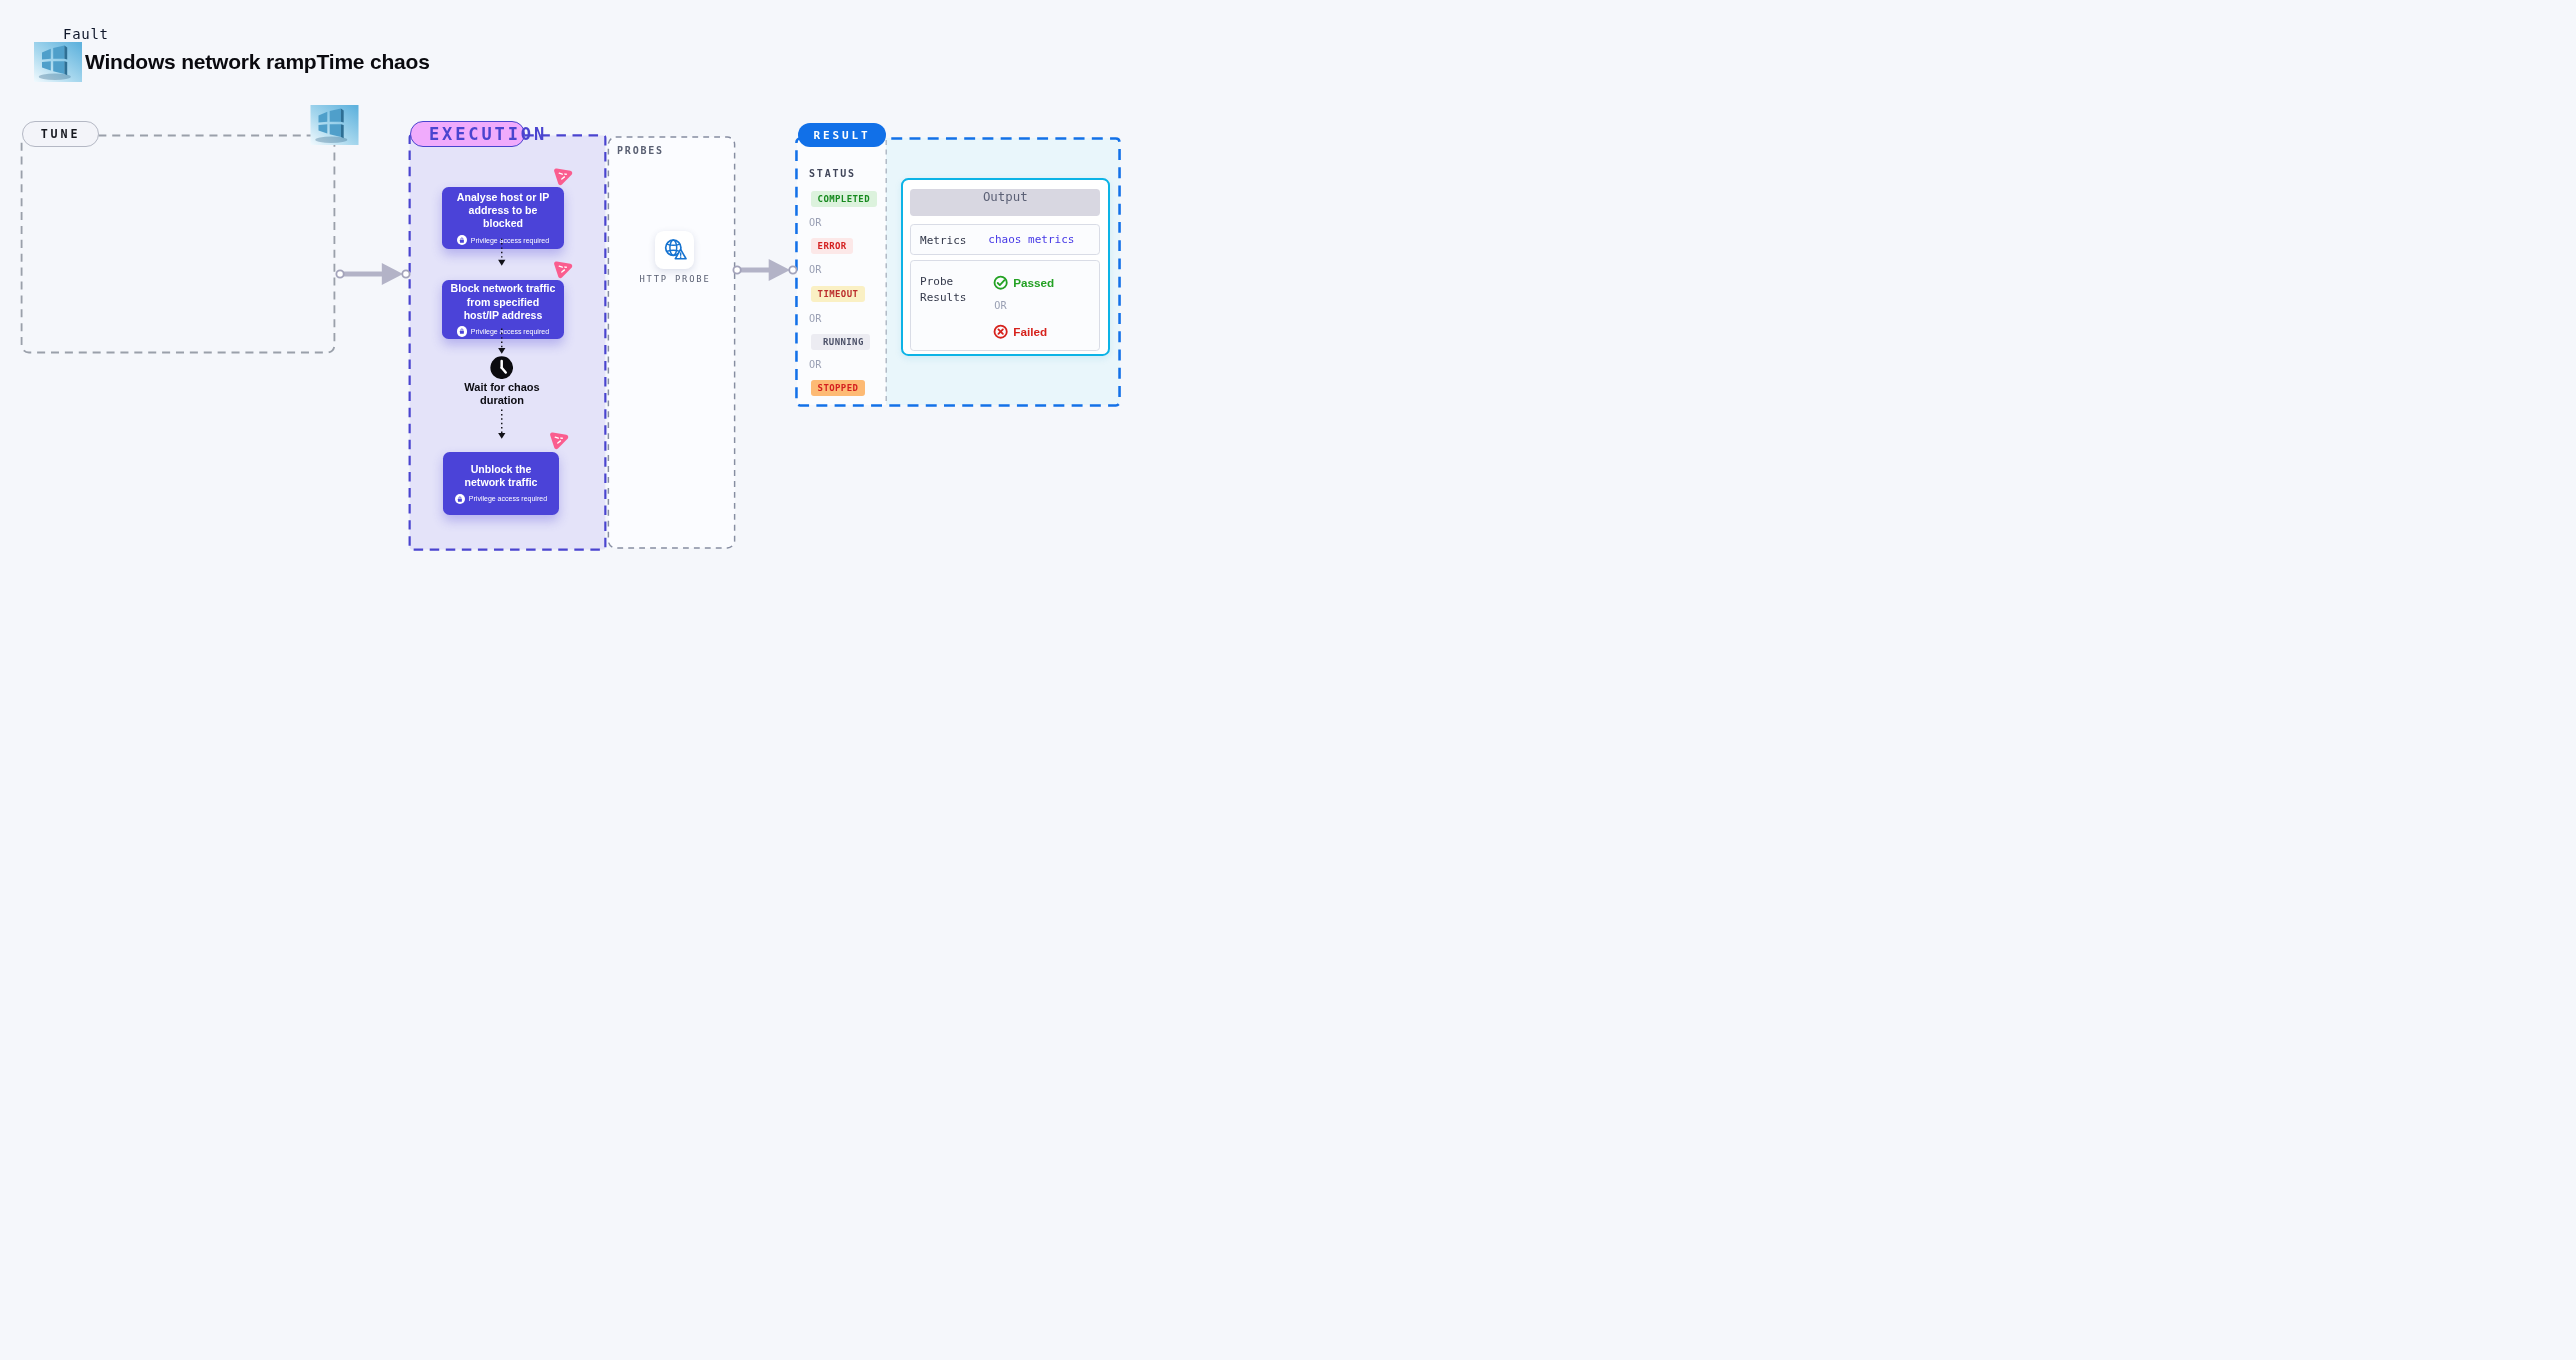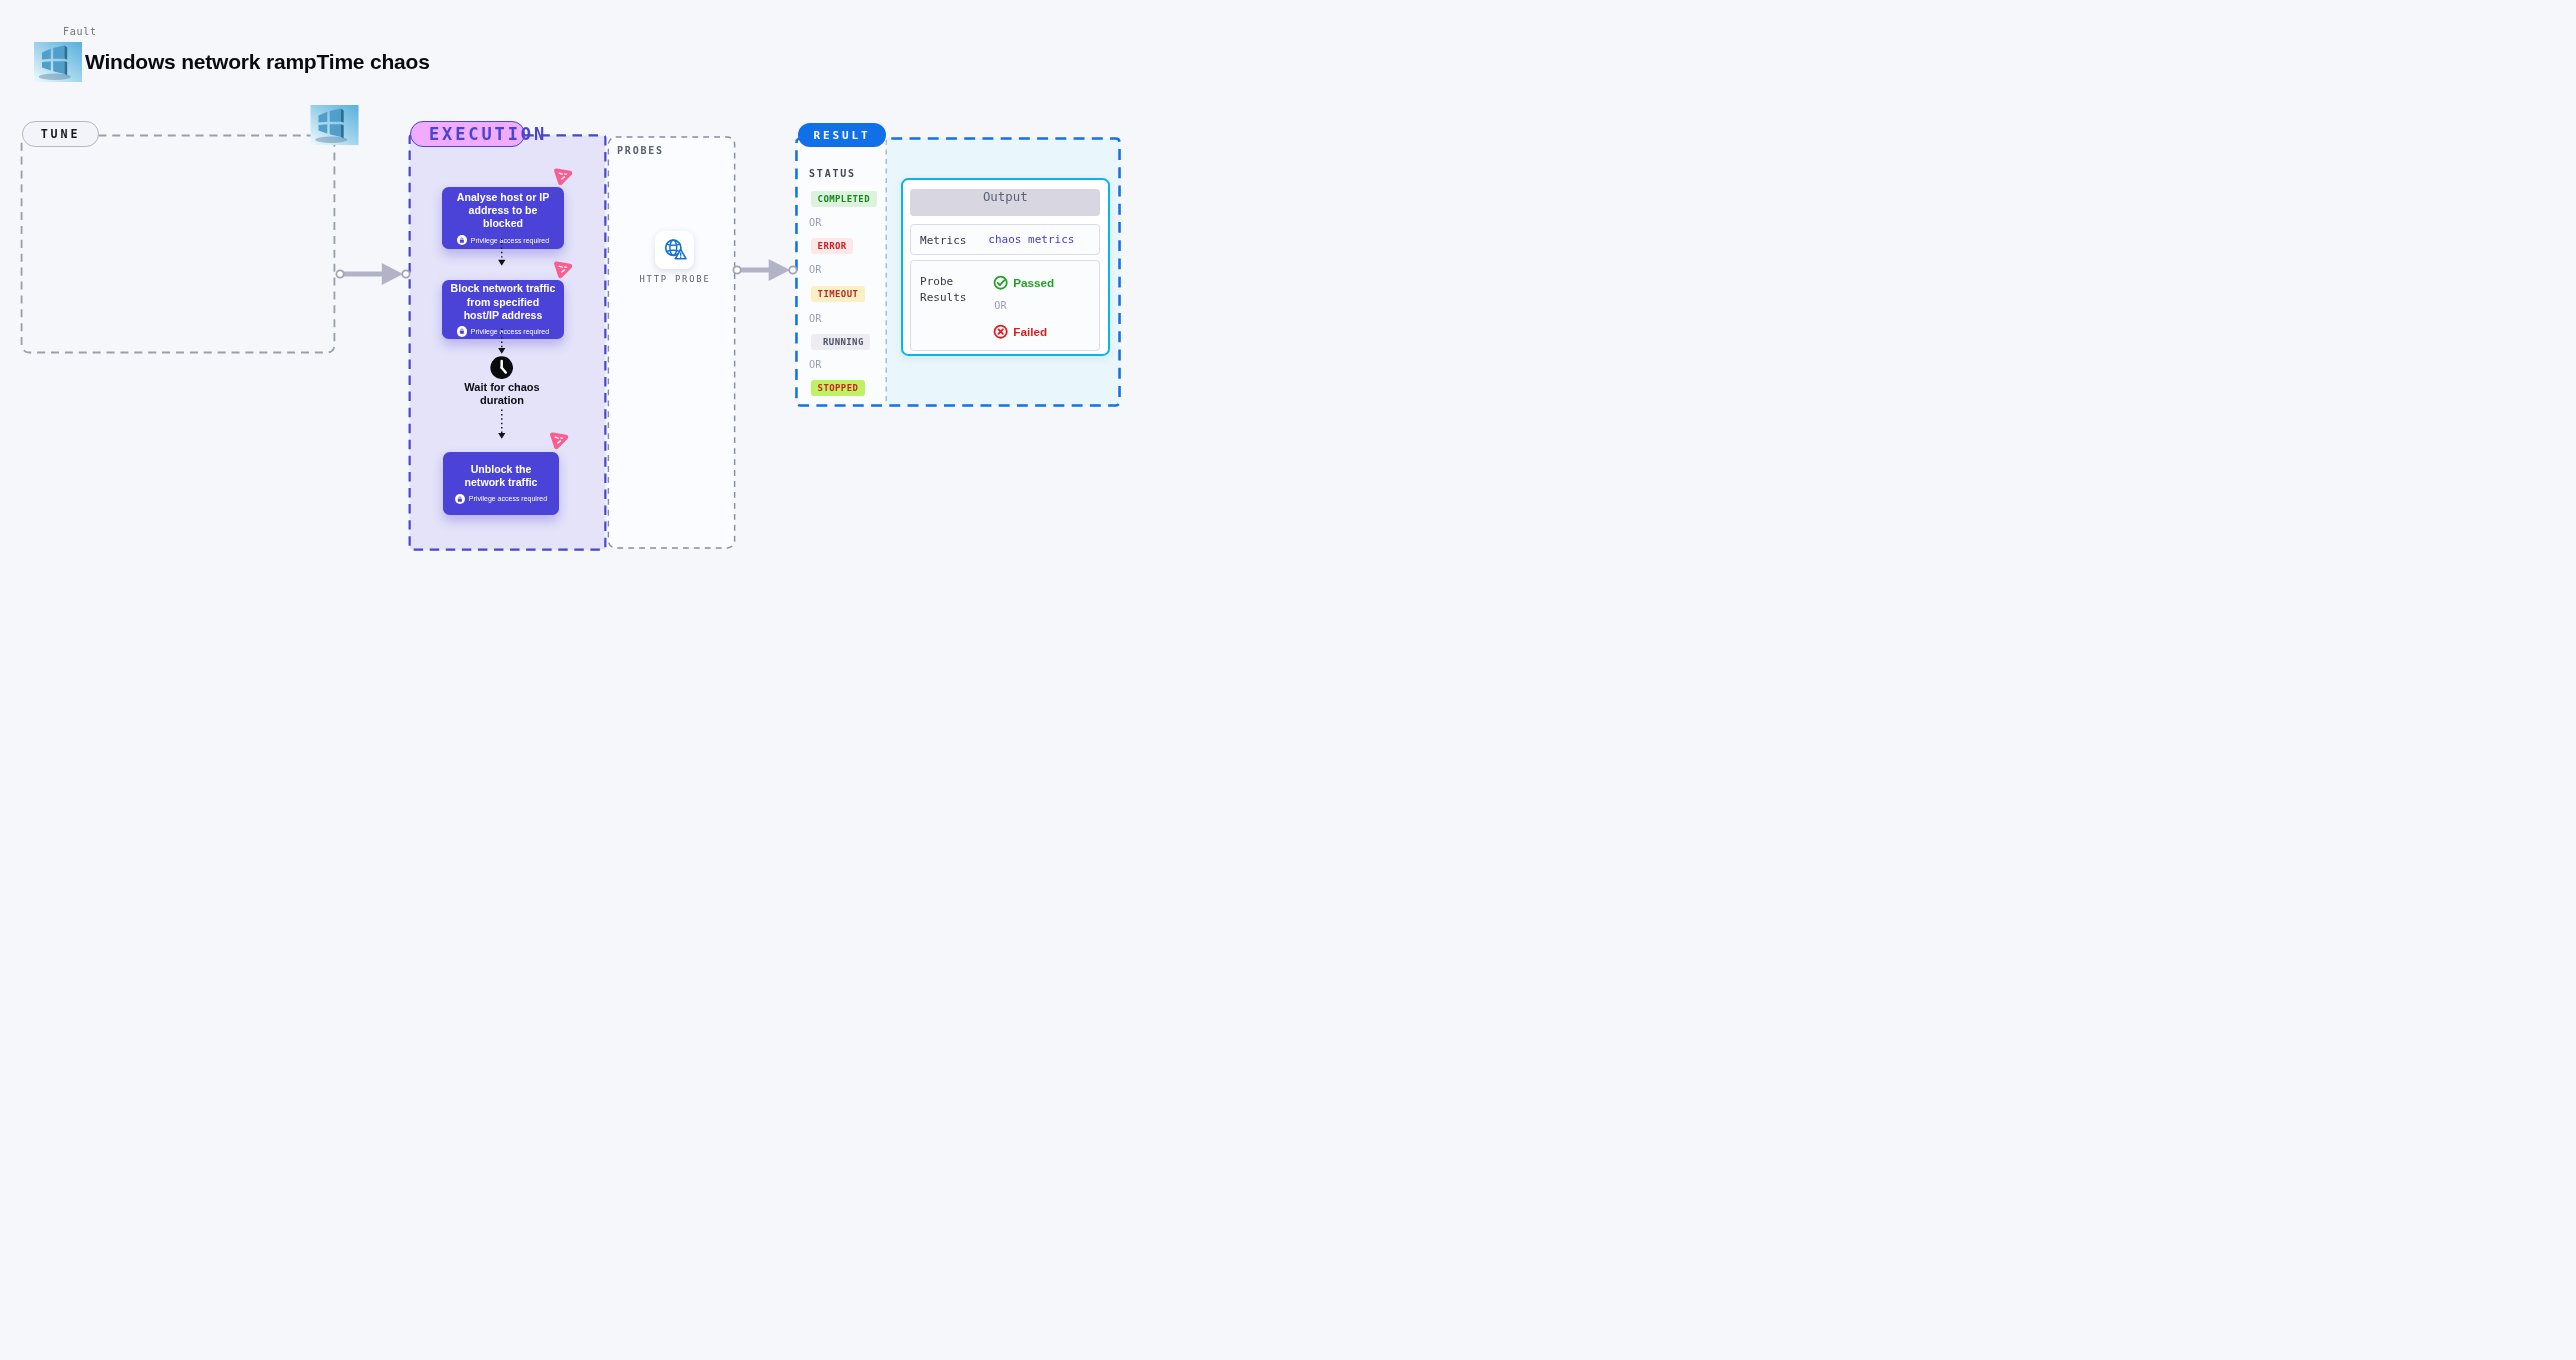--- a/index.html
+++ b/index.html
@@ -2,21 +2,21 @@
 <html style="font-size:11.7px"><head>
 <meta charset="utf-8">
 <style>
   html,body{margin:0;padding:0;background:#f5f7fb;}
   .stage{position:relative;width:1145px;height:605px;background:#f5f7fb;overflow:hidden;
          font-family:"DejaVu Sans Mono",monospace;}
   .abs{position:absolute;}
   .mono{font-family:"DejaVu Sans Mono",monospace;}
   .sans{font-family:"Liberation Sans","DejaVu Sans",sans-serif;}
   svg{display:block;}
-  .kicker{font-size:10px;color:#737373;letter-spacing:0.7px;text-align:center;}
+  .kicker{font-size:14px;color:#0f172a;letter-spacing:0.7px;text-align:center;}
   .title{font-size:21px;font-weight:bold;color:#0a0a0f;letter-spacing:-0.2px;}
   .pill{display:flex;align-items:center;justify-content:center;border-radius:14.6px;
         font-weight:bold;box-sizing:border-box;}
   .tune-badge{background:#f3f4f9;border:1.8px solid #b4b8c4;color:#16181f;font-size:11.7px;letter-spacing:2.9px;}
   .exec-badge{background:#f0abfc;border:1.8px solid #4a44cf;color:#4a44cf;font-size:17px;letter-spacing:2.9px;padding-left:41px;}
   .result-badge{background:#1170e8;color:#ffffff;font-size:11px;letter-spacing:2.9px;}
   .ui-card{border:1.5px solid #9aa0aa;border-radius:7.3px;background:#f5f7fb;}
   .ui-header{background:#d8d7e2;border-radius:2.9px;display:flex;align-items:center;justify-content:center;
              color:#3a3a4e;font-size:13px;}
   .ui-inner{background:#f3f4f9;border:1.1px solid #c9ccd7;border-radius:4.4px;}
@@ -32,21 +32,21 @@
   .zone-label{font-weight:bold;color:#5a6073;letter-spacing:1.8px;font-size:10px;}
   .http-card{background:#fff;border-radius:8.8px;box-shadow:0 2.9px 7.3px rgba(40,60,110,.14);
              display:flex;align-items:center;justify-content:center;}
   .http-label{font-size:8.8px;color:#5a6073;letter-spacing:1.8px;text-align:center;}
   .status-label{font-weight:bold;color:#41465a;letter-spacing:1.8px;font-size:10px;}
   .badge{display:inline-block;font-weight:bold;font-size:9px;padding:2.9px 6.6px;border-radius:2.9px;letter-spacing:0.4px;}
   .b-completed{background:#dcf2dd;color:#178a1f;}
   .b-error{background:#fce8e8;color:#d42020;}
   .b-timeout{background:#faf0c4;color:#bb2d2d;}
   .b-running{background:#ececf2;color:#4d5269;}
-  .b-stopped{background:#bef264;color:#d42020;}
+  .b-stopped{background:#fdba74;color:#d42020;}
   .or{color:#9aa0b4;font-size:10.2px;}
   .out-box{background:#ffffff;border:2.2px solid #0cb3e6;border-radius:7.3px;box-shadow:0 2.2px 7.3px rgba(12,150,200,.10);}
   .out-header{background:#d8d7e1;border-radius:3.7px;display:flex;align-items:flex-start;justify-content:center;
               color:#5c6176;font-size:12.4px;}
   .out-row{background:#fbfcfe;border:1.1px solid #d9dce6;border-radius:3.7px;}
   .row-label{font-size:11px;color:#33384a;line-height:1.45;}
   .row-link{font-size:11px;color:#4538e6;cursor:pointer;}
   .passed-txt{font-weight:bold;font-size:11.7px;color:#23a123;}
   .failed-txt{font-weight:bold;font-size:11.7px;color:#d6221c;}
 </style>

